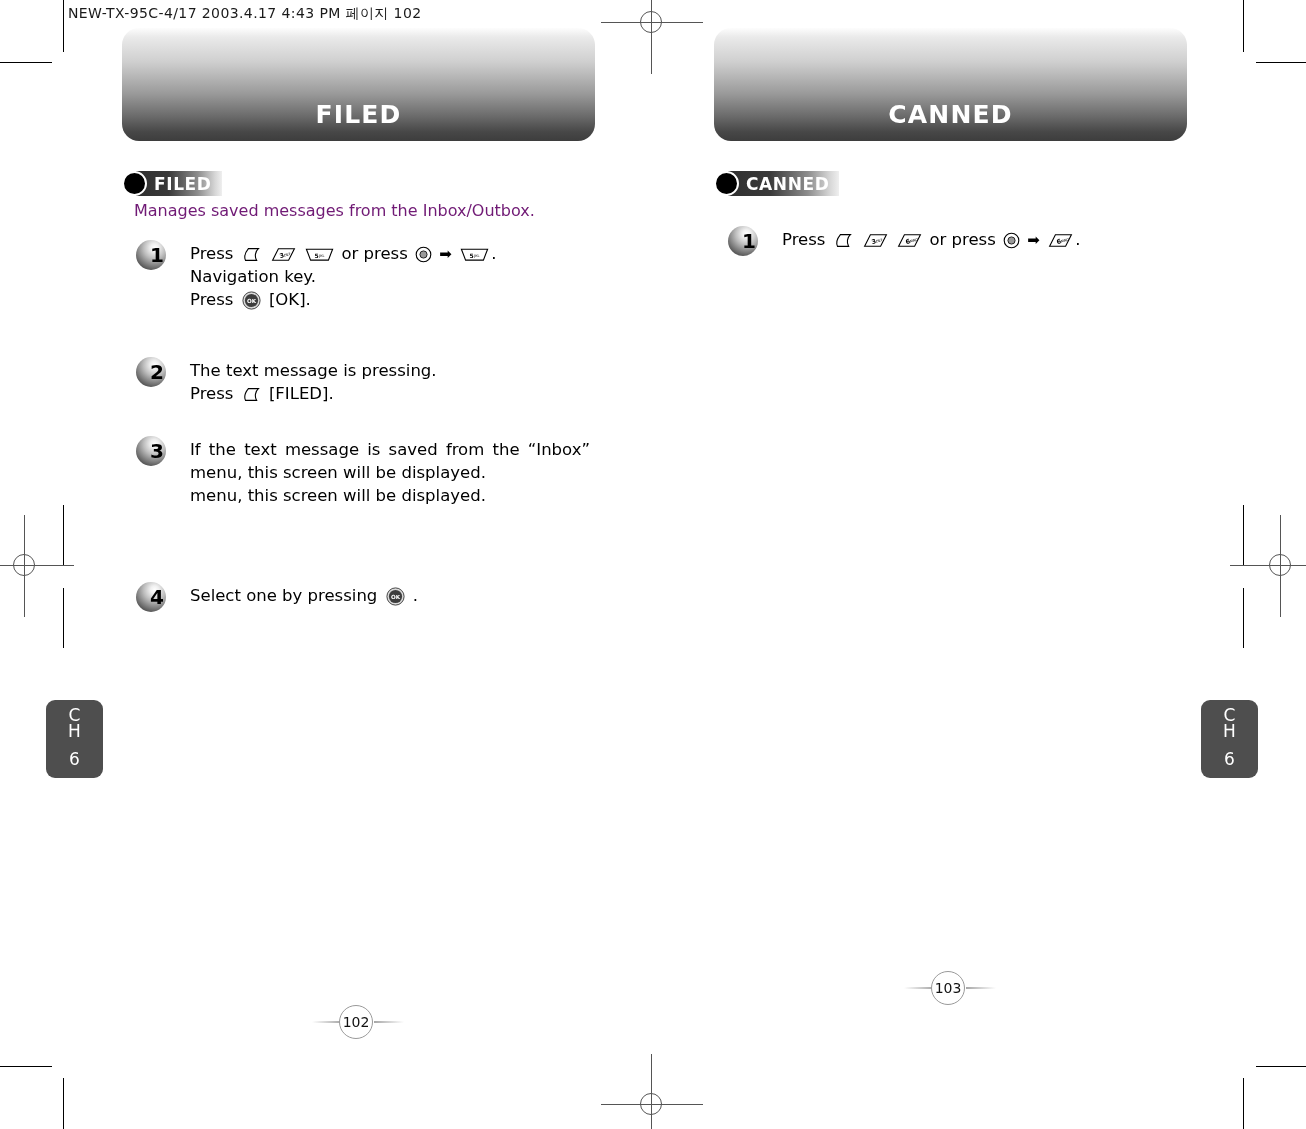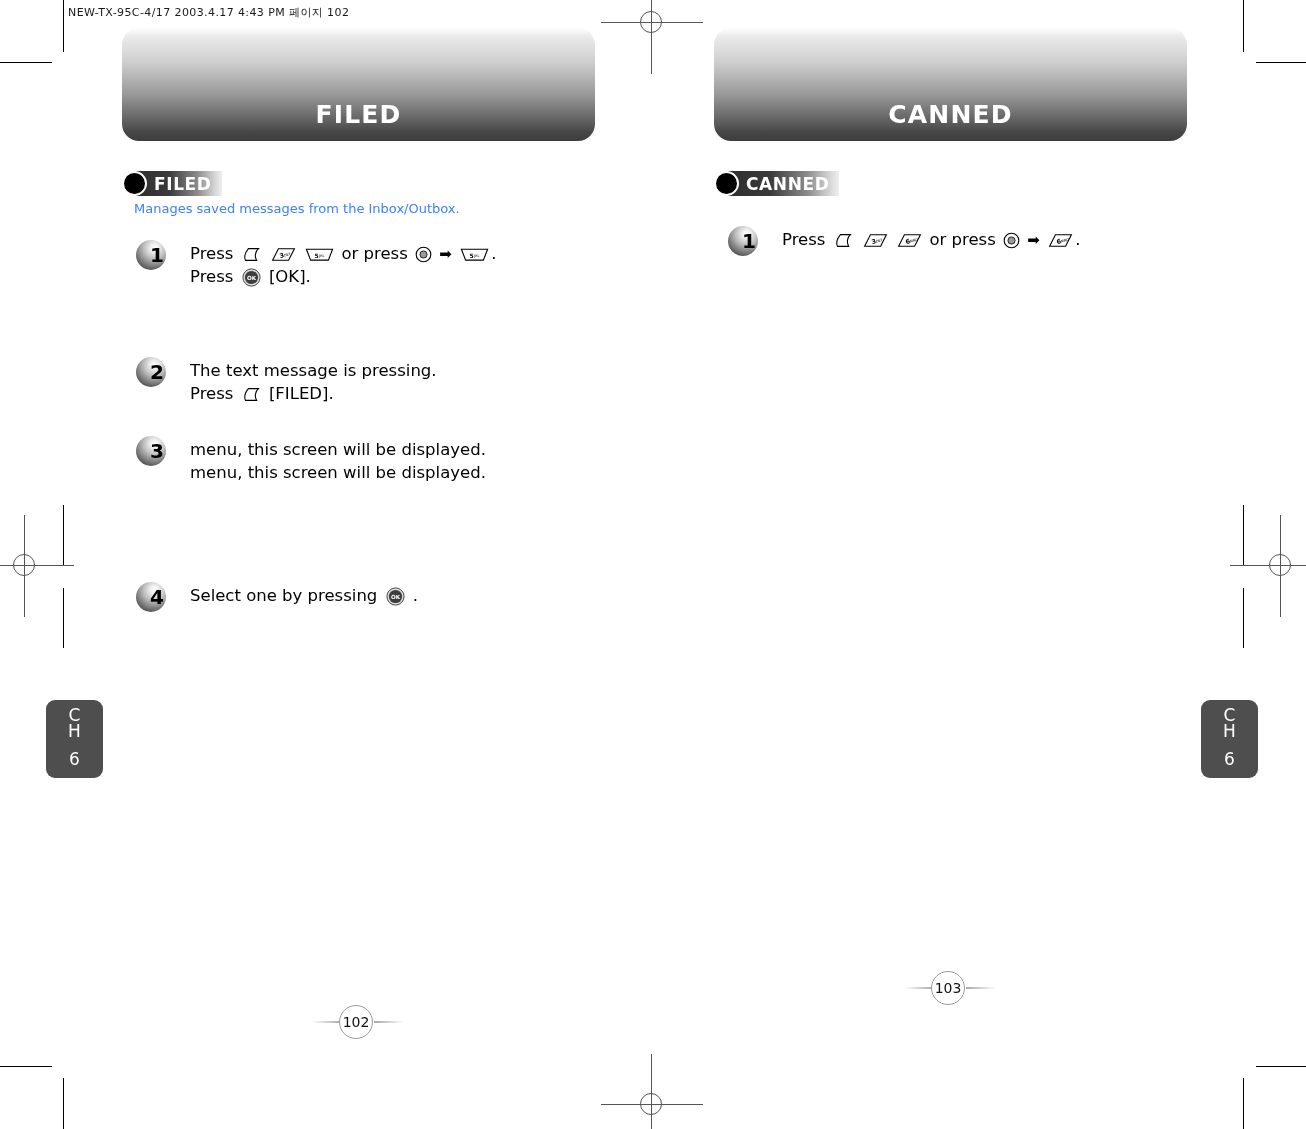--- a/index.html
+++ b/index.html
@@ -49,21 +49,21 @@
     left: 22px; top: -28px;
     width: 1px; height: 102px;
     background: #555;
   }
 
   
   .running-head {
     position: absolute;
     left: 68px;
     top: 5px;
-    font-size: 11px;
+    font-size: 14px;
     letter-spacing: 0.4px;
     color: #1a1a1a;
     white-space: nowrap;
     font-family: "DejaVu Sans", "Liberation Sans", sans-serif;
   }
 
   
   .page {
     position: absolute;
     top: 0;
@@ -127,22 +127,22 @@
     line-height: 24px;
     color: #ffffff;
     font-size: 17px;
     font-weight: bold;
     letter-spacing: 0.6px;
     white-space: nowrap;
   }
 
   .section-desc {
     position: absolute;
-    font-size: 13px;
-    color: #3b82f6;
+    font-size: 16px;
+    color: #701a75;
     white-space: nowrap;
     text-align: right;
   }
 
   
   .step {
     position: absolute;
   }
   .step-bullet {
     position: absolute;
@@ -389,20 +389,21 @@
         </span>
         <span class="arrow-glyph">➡</span>
         <span class="key key-wide">
           <svg viewBox="0 0 29 15">
               <path d="M1.4 2.2 L27.6 2.2 L23.4 13.1 L5.6 13.1 Z" fill="#fff" stroke="#000" stroke-width="1.1"></path>
               <text x="9.4" y="10.6" font-family="DejaVu Sans, sans-serif" font-size="6" font-weight="bold" fill="#000">5</text>
               <text x="14.2" y="10.2" font-family="DejaVu Sans, sans-serif" font-size="3.5" fill="#000">JKL</text>
             </svg>
         </span><span>.</span>
       </p>
+      <p>Navigation key.</p>
       <p>
         <span>Press</span>
         <span class="key key-ok">
           <svg viewBox="0 0 19 19">
               <circle cx="9.5" cy="9.5" r="8.6" fill="#d9d9d9" stroke="#333" stroke-width="0.9"></circle>
               <circle cx="9.5" cy="9.5" r="6.6" fill="#3d3d3d"></circle>
               <text x="9.5" y="12" text-anchor="middle" font-family="DejaVu Sans, sans-serif" font-size="5.6" font-weight="bold" fill="#ffffff">OK</text>
             </svg>
         </span>
         <span>[OK].</span>
@@ -428,20 +429,21 @@
       </p>
     </div>
   </div>
 
   <div class="step" style="left:73px; top:436px; width:470px;">
     <div class="step-bullet">
       <div class="ball"></div>
       <div class="num">3</div>
     </div>
     <div class="step-body" style="width:400px;">
+      <p class="justify">If the text message is saved from the “Inbox”</p>
       <p>menu, this screen will be displayed.</p>
       <p>menu, this screen will be displayed.</p>
     </div>
   </div>
 
   <div class="step" style="left:73px; top:582px; width:470px;">
     <div class="step-bullet">
       <div class="ball"></div>
       <div class="num">4</div>
     </div>

